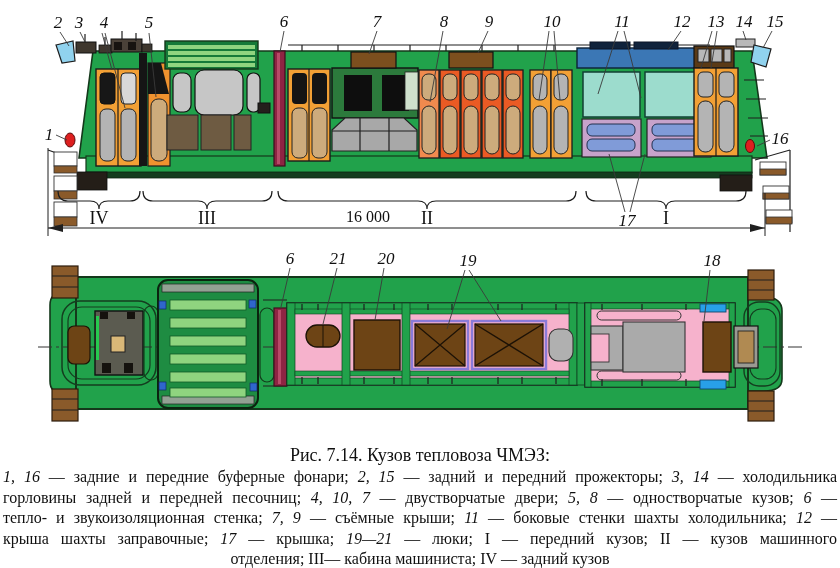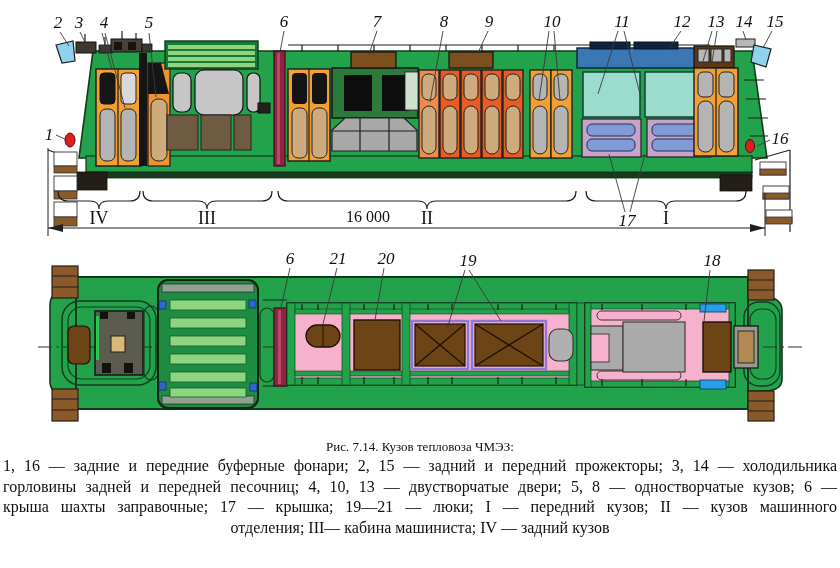--- a/index.html
+++ b/index.html
@@ -5,24 +5,24 @@
   html,body{margin:0;padding:0;background:#ffffff;width:840px;height:568px;overflow:hidden;}
   #page{position:relative;width:840px;height:568px;background:#fff;}
   #fig{position:absolute;left:0;top:0;}
   #fig .ln{stroke:#1f1f1f;stroke-width:1.2;fill:none}
   #fig .ld{stroke:#3a3a3a;stroke-width:0.9;fill:none}
   #fig text{font-family:"Liberation Serif",serif}
   #fig .call{font-style:italic;font-size:17px;fill:#101010;text-anchor:middle}
   #fig .rom{font-size:18px;fill:#101010;text-anchor:middle}
   #fig .dim{font-size:16px;fill:#101010;text-anchor:middle}
   #caption{position:absolute;left:0;top:437px;width:840px;font-family:"Liberation Serif",serif;color:#101010}
-  #cap-title{text-align:center;font-size:13px;margin:2px 0 1px 0}
+  #cap-title{text-align:center;font-size:18px;margin:8px 0 1px 0}
   .cap-line{padding:0 3px;font-size:16px;line-height:20.6px;text-align:justify;text-align-last:justify}
   .cap-line:last-child{text-align:right;text-align-last:center}
-  .it{}
+  .it{font-style:italic}
 </style>
 </head>
 <body>
 
 <div id="page">
 <svg id="fig" width="840" height="436" viewBox="0 0 840 436">
 
   <g>
 
     <polygon points="93,51 752,51 767,158 79,158" fill="#21a24b" stroke="#14381b" stroke-width="1.6"></polygon>
@@ -352,18 +352,19 @@
       <text class="call" x="468" y="266">19</text>
       <text class="call" x="712" y="266">18</text>
     </g>
   </g>
 </svg>
 
 <div id="caption">
   <div id="cap-title">Рис. 7.14. Кузов тепловоза ЧМЭЗ:</div>
   <div id="cap-lines">
         <div class="cap-line"><span class="it">1, 16</span><span> — задние и передние буферные фонари; </span><span class="it">2, 15</span><span> — задний и передний прожекторы; </span><span class="it">3, 14</span><span> — холодильника</span></div>
-        <div class="cap-line"><span>горловины задней и передней песочниц; </span><span class="it">4, 10, 13</span><span> — двустворчатые двери; </span><span class="it">5, 8</span><span> — одностворчатые кузов; </span><span class="it">6</span><span> —</span></div>
+        <div class="cap-line"><span>горловины задней и передней песочниц; </span><span class="it">4, 10, 7</span><span> — двустворчатые двери; </span><span class="it">5, 8</span><span> — одностворчатые кузов; </span><span class="it">6</span><span> —</span></div>
+        <div class="cap-line"><span>тепло- и звукоизоляционная стенка; </span><span class="it">7, 9</span><span> — съёмные крыши; </span><span class="it">11</span><span> — боковые стенки шахты холодильника; </span><span class="it">12</span><span> —</span></div>
         <div class="cap-line"><span>крыша шахты заправочные; </span><span class="it">17</span><span> — крышка; </span><span class="it">19—21</span><span> — люки; I — передний кузов; II — кузов машинного</span></div>
         <div class="cap-line"><span>отделения; III— кабина машиниста; IV — задний кузов</span></div>
       </div>
 </div>
 </div>
 
 </body></html>

